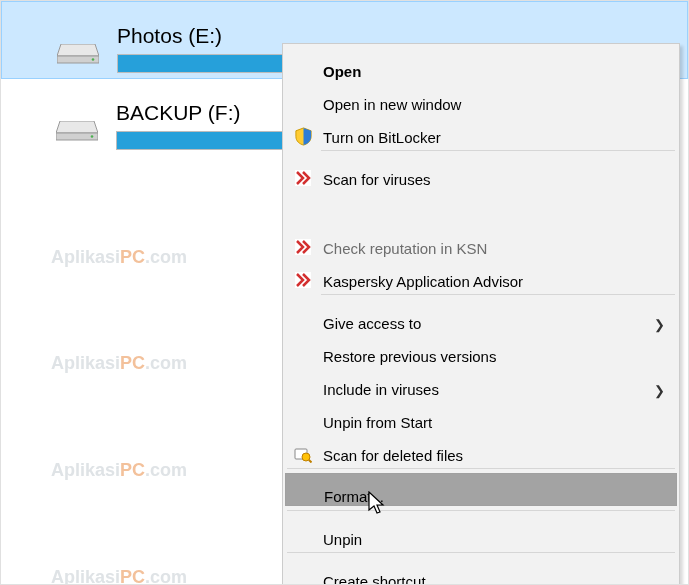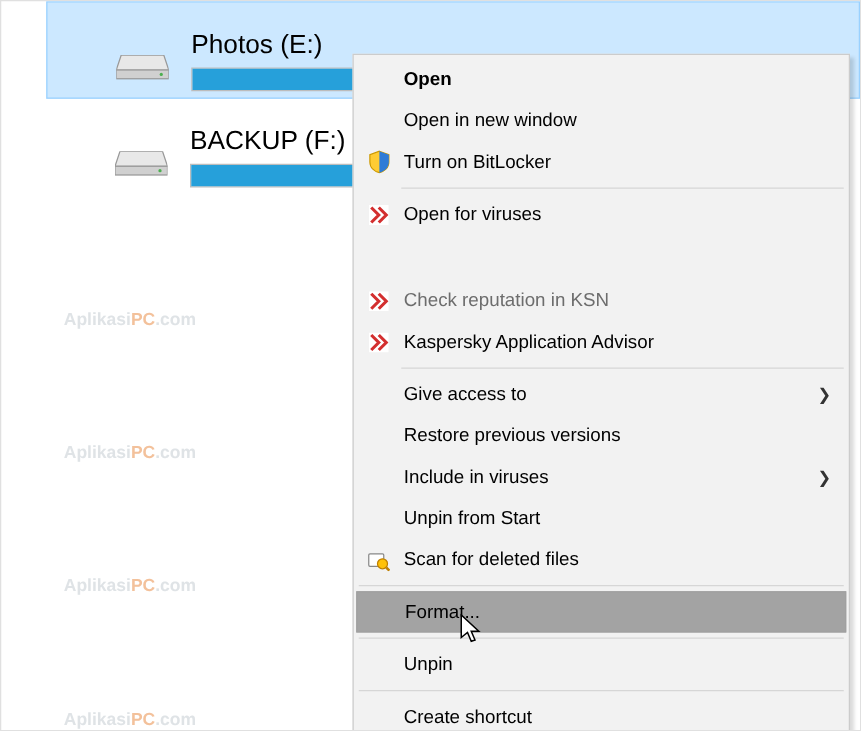--- a/index.html
+++ b/index.html
@@ -9,34 +9,33 @@
     background: #ffffff;
     width: 689px;
     height: 585px;
     overflow: hidden;
     position: relative;
     border: 1px solid #e0e0e0;
   }
   
   .wm {
     position: absolute;
-    font-size: 14px;
+    font-size: 18px;
     font-weight: 600;
     color: #dfe3e6;
     pointer-events: none;
     user-select: none;
     white-space: nowrap;
   }
   .wm .orange { color: #f3c19b; }
   
   .drive-row {
     position: relative;
     height: 78px;
     padding-top: 18px;
-    margin-left: 36px;
   }
   .drive-row.selected {
     background: #cce8ff;
     border: 1px solid #99d1ff;
   }
   .drive-icon {
     position: absolute;
     left: 55px;
     top: 42px;
     width: 42px;
@@ -68,21 +67,21 @@
     left: 281px;
     top: 42px;
     width: 398px;
     background: #f2f2f2;
     border: 1px solid #cccccc;
     box-shadow: 3px 3px 3px rgba(0,0,0,0.15);
     padding: 3px 2px;
   }
   .menu-item {
     display: flex;
-    align-items: center;
+    align-items: flex-end;
     height: 33px;
     padding-left: 38px;
     padding-right: 18px;
     position: relative;
     font-size: 15px;
     color: #000;
   }
   .menu-item.bold { font-weight: 600; }
   .menu-item.disabled { color: #6d6d6d; margin-top: 36px; }
   .menu-item.hovered { background: #a3a3a3; border:1px solid #a0a0a0; }
@@ -168,21 +167,21 @@
   </div>
   <div class="menu-sep"></div>
 
   <div class="menu-item">
     <span class="ico">
         <svg width="16" height="16" viewBox="0 0 16 16">
           <rect width="16" height="16" fill="#fff"></rect>
           <path d="M2 2 L8 8 L2 14 M8 2 L14 8 L8 14" stroke="#d32f2f" stroke-width="2.5" fill="none"></path>
         </svg>
       </span>
-    <span>Open for viruses</span>
+    <span>Scan for viruses</span>
   </div>
   <div class="menu-item disabled">
     <span class="ico">
         <svg width="16" height="16" viewBox="0 0 16 16">
           <rect width="16" height="16" fill="#fff"></rect>
           <path d="M2 2 L8 8 L2 14 M8 2 L14 8 L8 14" stroke="#d32f2f" stroke-width="2.5" fill="none"></path>
         </svg>
       </span>
     <span>Check reputation in KSN</span>
   </div>

